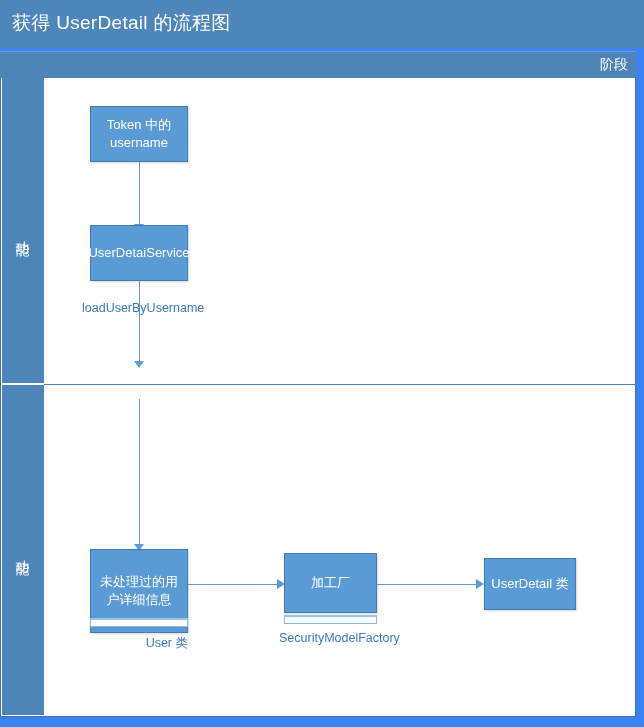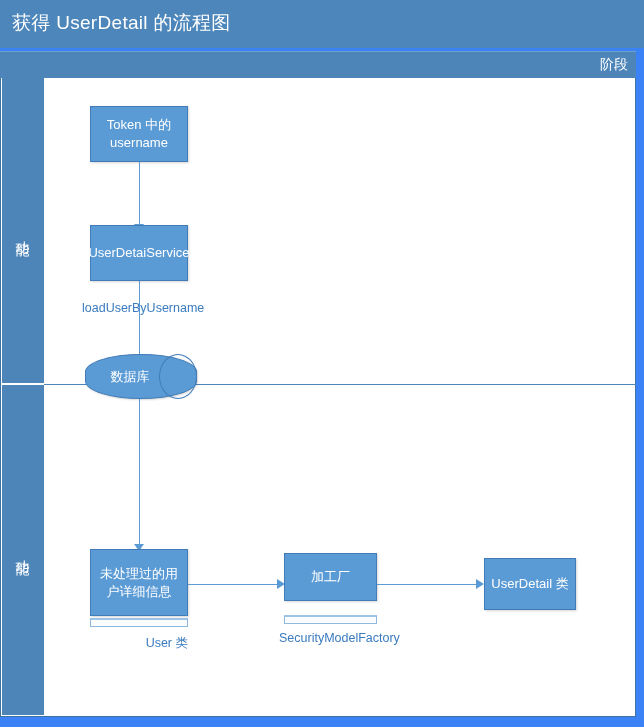--- a/index.html
+++ b/index.html
@@ -246,40 +246,36 @@
 
     <div class="node" style="left:89px; top:147px; width:98px; height:56px;">
       <span>UserDetaiService</span>
     </div>
 
     <div class="conn-v" style="left:138px; top:203px; height:86px;"></div>
     <div class="arrow-down" style="left:133px; top:283px;"></div>
 
     <div class="edge-label" style="left:68px; top:223px;padding-left:13px;">loadUserByUsername</div>
 
-    <div class="db" style="left:84px; top:276px; width:112px; height:45px;">
-      <div class="db-cap"></div>
-      <span>数据库</span>
-    </div>
 
     <div class="conn-v" style="left:138px; top:321px; height:150px;"></div>
     <div class="arrow-down" style="left:133px; top:466px;"></div>
 
-    <div class="node" style="left:89px; top:471px; width:98px; height:67px;">
+    <div class="node" style="left:89px; top:471px; width:98px; height:84px;">
       <span>未处理过的用户详细信息</span>
     </div>
 
     <div class="bracket" style="left:89px; top:540px; width:98px;"></div>
 
     <div class="anno-label" style="left:89px; top:557px; width:98px;text-align:right;">User 类</div>
 
     <div class="conn-h" style="left:187px; top:506px; width:90px;"></div>
     <div class="arrow-right" style="left:276px; top:501px;"></div>
 
-    <div class="node" style="left:283px; top:475px; width:93px; height:48px;">
+    <div class="node" style="left:283px; top:475px; width:93px; height:60px;">
       <span>加工厂</span>
     </div>
 
     <div class="bracket" style="left:283px; top:537px; width:93px;"></div>
 
     <div class="anno-label" style="left:278px; top:552px; width:103px;">SecurityModelFactory</div>
 
     <div class="conn-h" style="left:376px; top:506px; width:100px;"></div>
     <div class="arrow-right" style="left:475px; top:501px;"></div>
 

